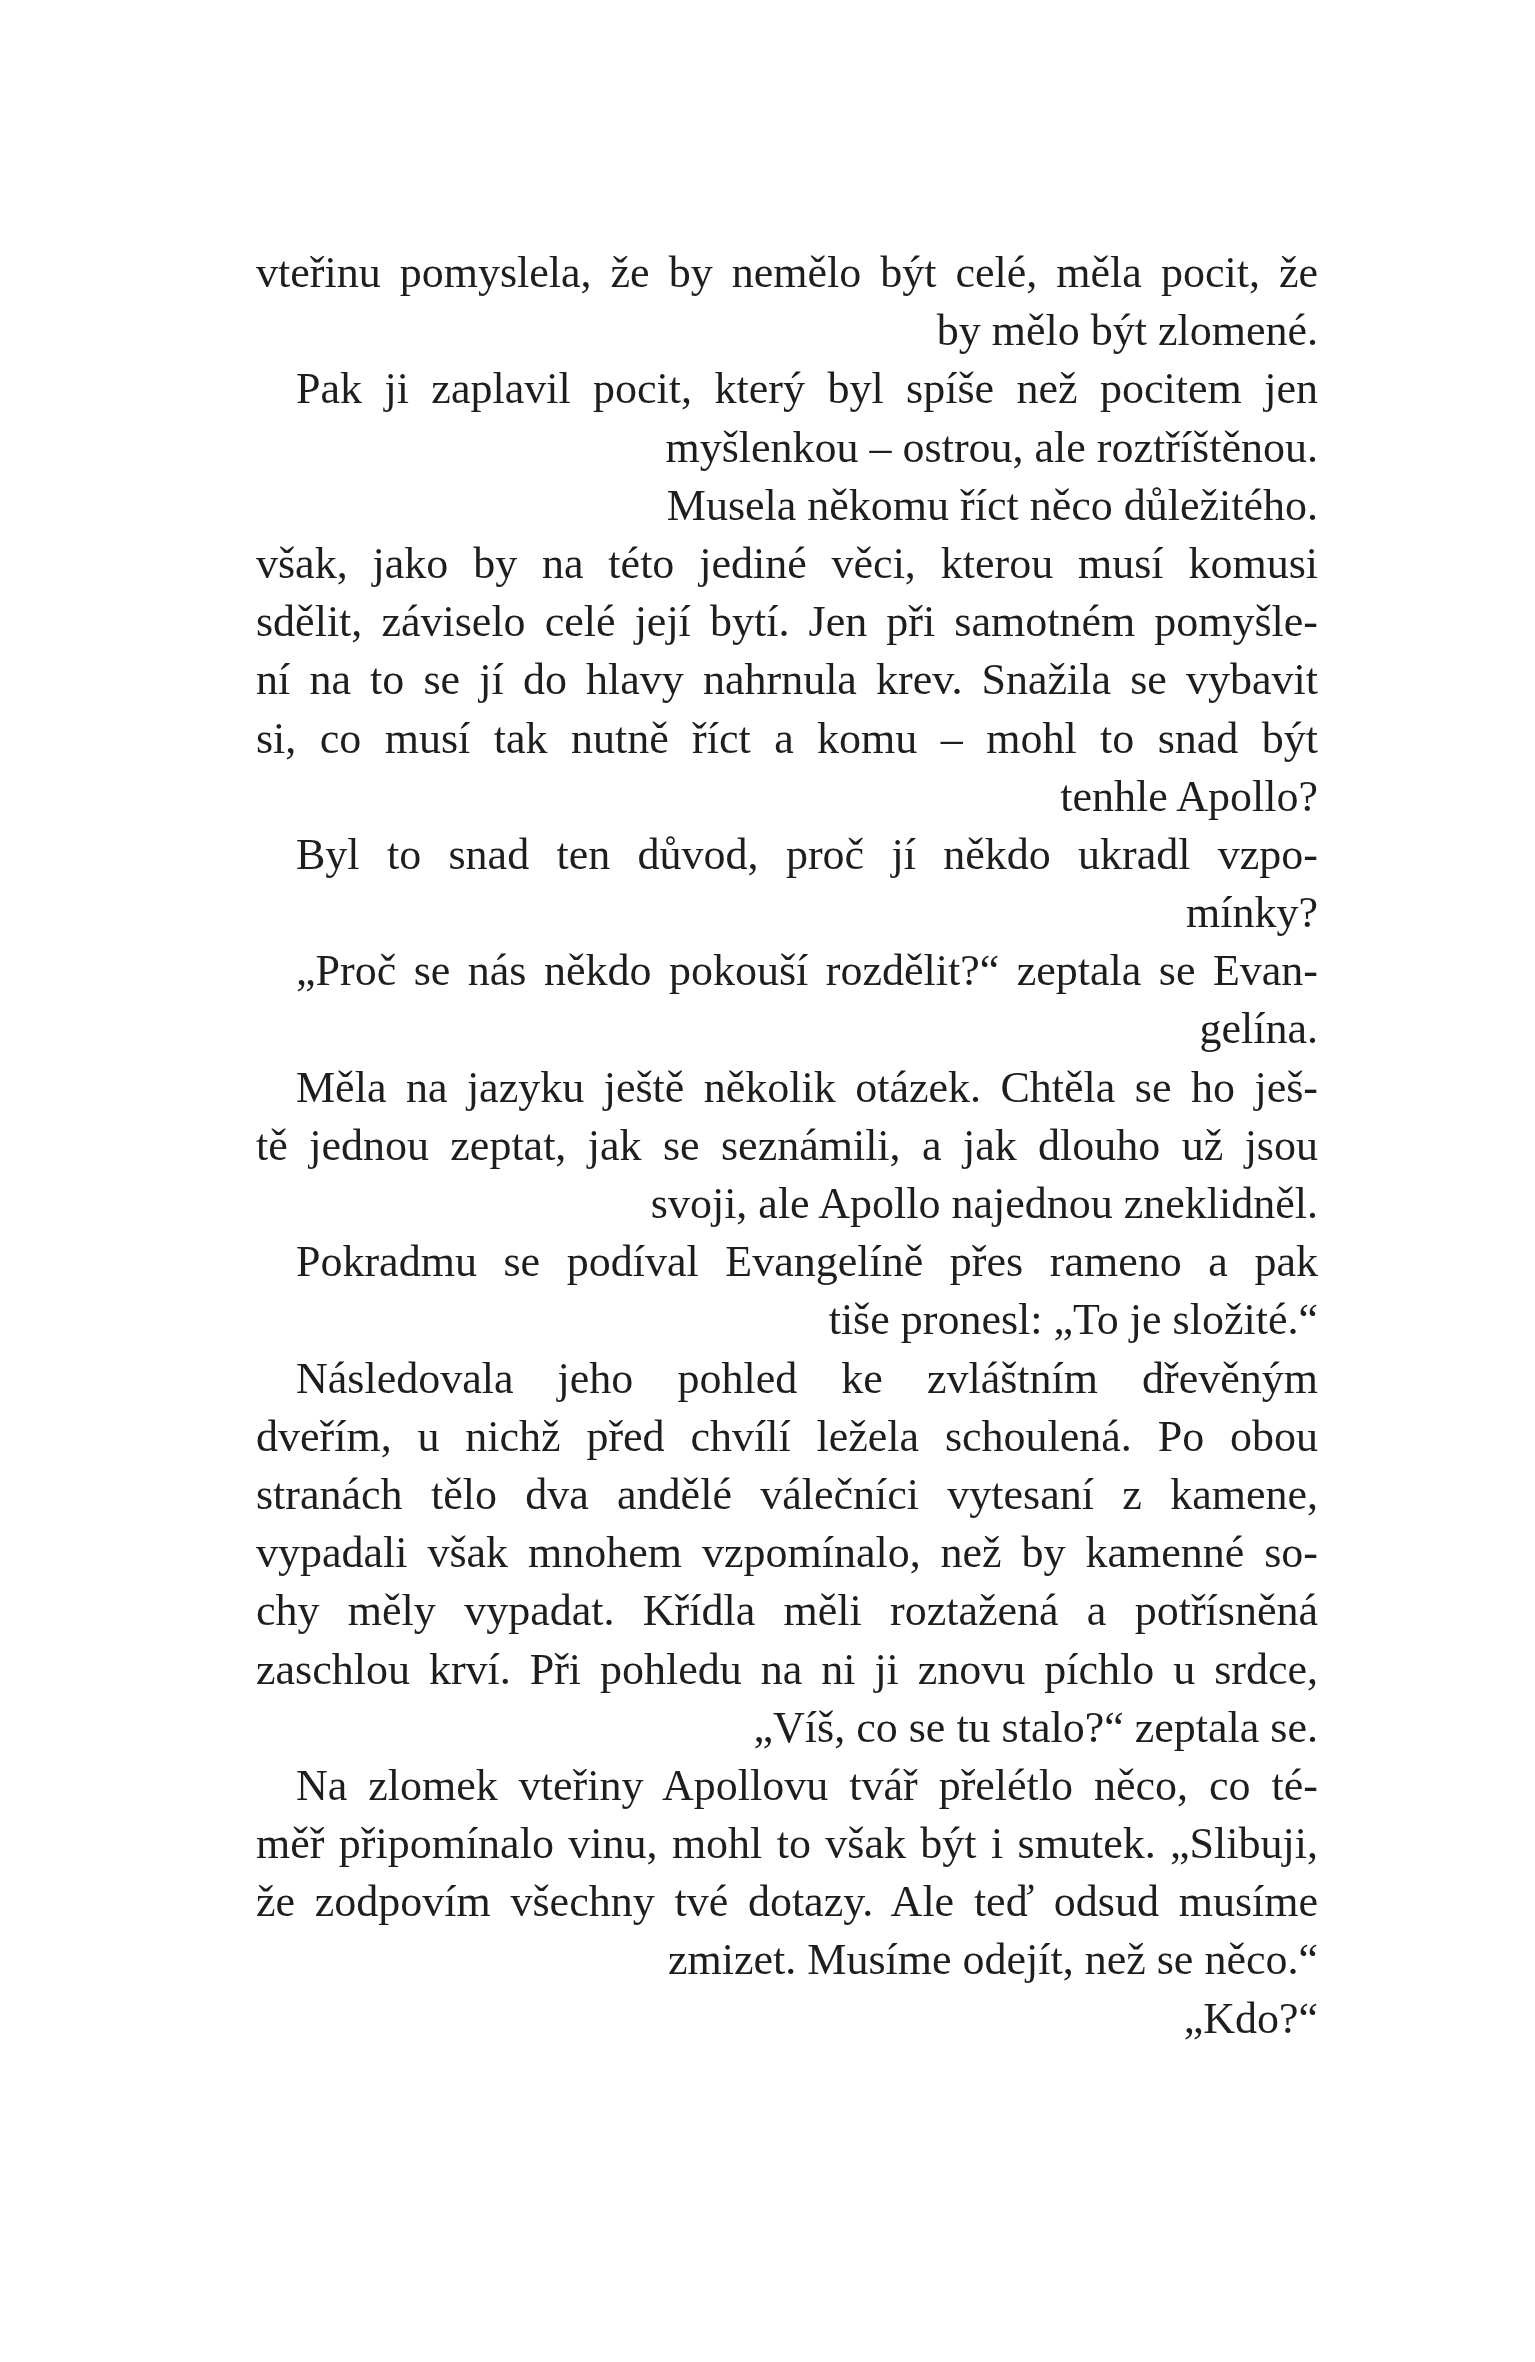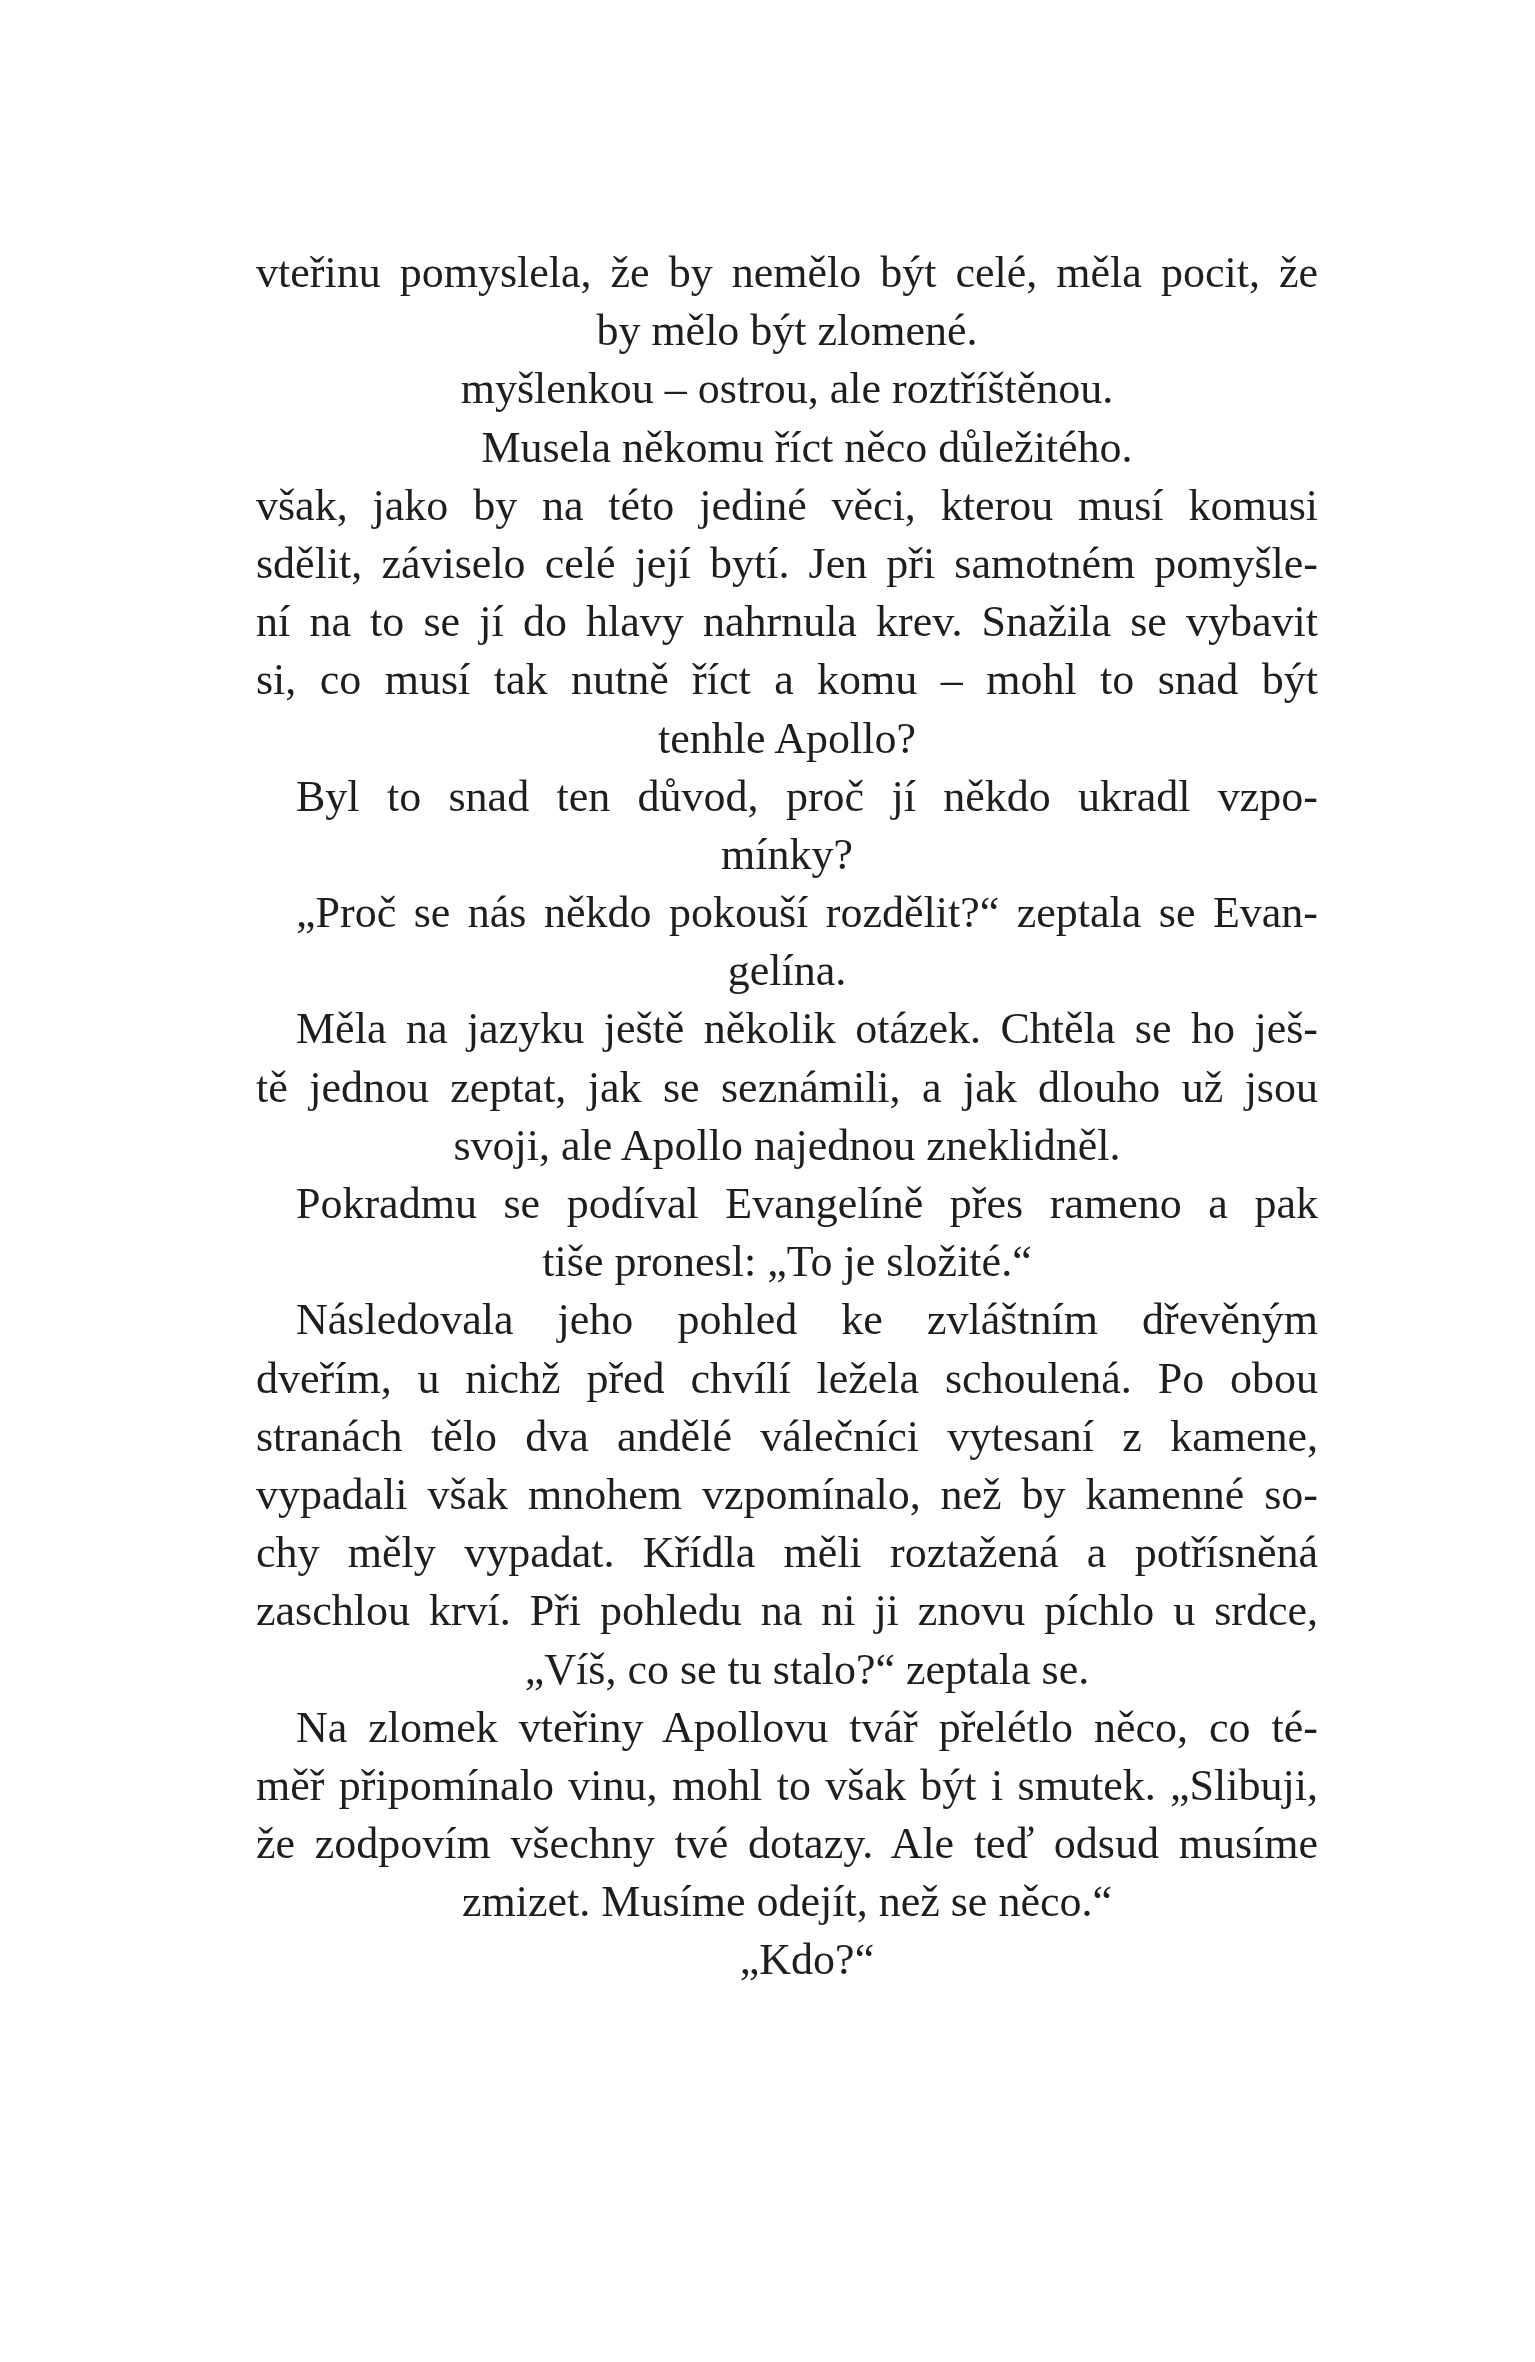--- a/index.html
+++ b/index.html
@@ -29,21 +29,21 @@
     color: #1e1e1c;
     letter-spacing: 0;
     margin-left: 40px;
   }
   .para {
     margin: 0;
     padding: 0;
   }
   .line {
     height: 58.2px;
-    text-align: center;
+    text-align: right;
     white-space: normal;
     overflow: visible;
   }
   
   .line.j {
     text-align: justify;
     text-align-last: justify;
   }
   
   .line.ind {
@@ -53,20 +53,21 @@
 </head>
 <body style="background: rgb(255, 255, 255);">
 
 <div class="book-page">
   <div class="page-text" style="color: rgb(30, 30, 28);">
       <div class="para">
         <div class="line j">vteřinu pomyslela, že by nemělo být celé, měla pocit, že</div>
         <div class="line">by mělo být zlomené.</div>
       </div>
       <div class="para">
+        <div class="line j ind">Pak ji zaplavil pocit, který byl spíše než pocitem jen</div>
         <div class="line">myšlenkou – ostrou, ale roztříštěnou.</div>
       </div>
       <div class="para">
         <div class="line ind">Musela někomu říct něco důležitého.</div>
       </div>
       <div class="para">
         <div class="line j">však, jako by na této jediné věci, kterou musí komusi</div>
         <div class="line j">sdělit, záviselo celé její bytí. Jen při samotném pomyšle-</div>
         <div class="line j">ní na to se jí do hlavy nahrnula krev. Snažila se vybavit</div>
         <div class="line j">si, co musí tak nutně říct a komu – mohl to snad být</div>

